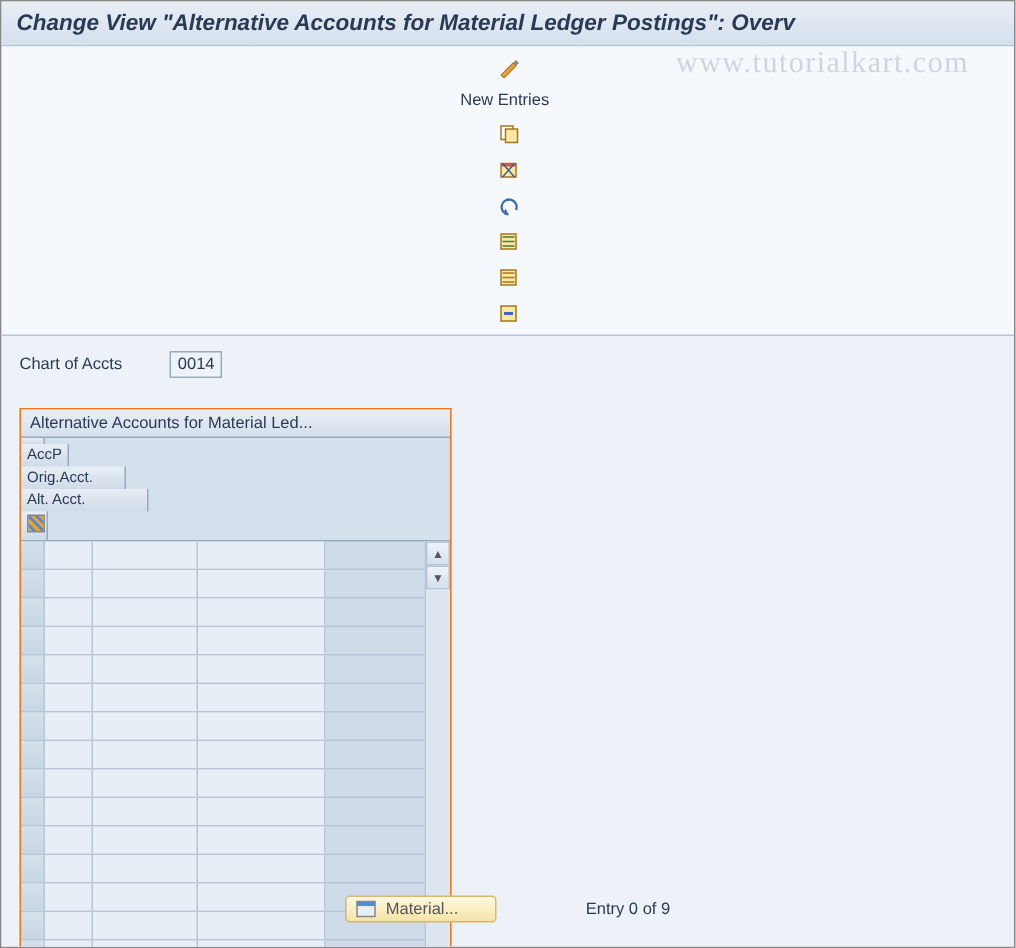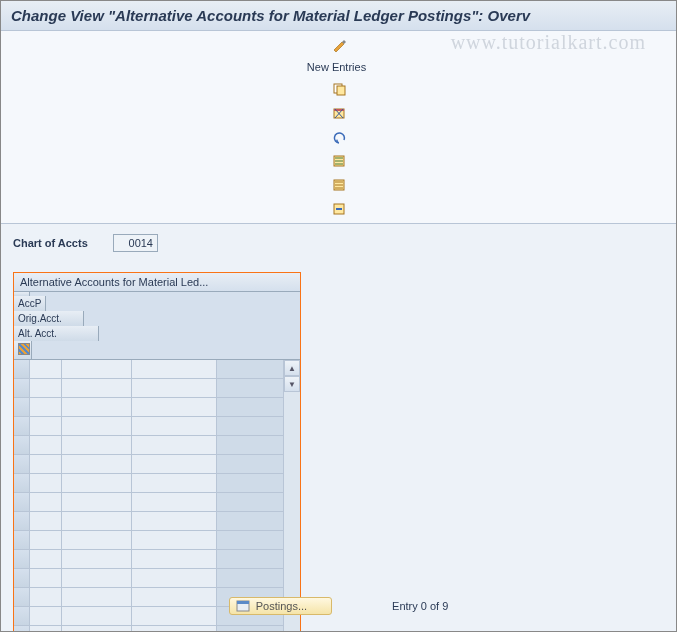--- a/index.html
+++ b/index.html
@@ -68,27 +68,26 @@
       height: calc(100% - 100px);
     }
     .field-row {
       display: flex;
       align-items: center;
       margin-bottom: 20px;
     }
     .field-label {
       width: 100px;
       color: #2a3a55;
-      font-weight: bold;
     }
     .field-input {
       border: 1px solid #9ab;
       background: #eef3f8;
       padding: 2px 4px;
-      width: 45px;
+      width: 35px;
       font-size: 11px;
       text-align: right;
       color: #2a3a55;
     }
     .table-container {
       width: 288px;
       border: 1px solid #f97316;
       background: #cfdbe8;
     }
     .table-header-title {
@@ -387,16 +386,16 @@
     </div>
   </div>
 </div>
 
 <div class="footer">
   <span class="position-btn">
     <svg width="14" height="12">
         <rect x="1" y="1" width="12" height="10" fill="#e8eef5" stroke="#888"></rect>
         <rect x="1" y="1" width="12" height="3" fill="#5a8ac8"></rect>
       </svg>
-    <span>Postings...</span>
+    <span>Material...</span>
   </span>
   <span class="entry-text">Entry 0 of 9</span>
 </div>
 
 </body></html>

